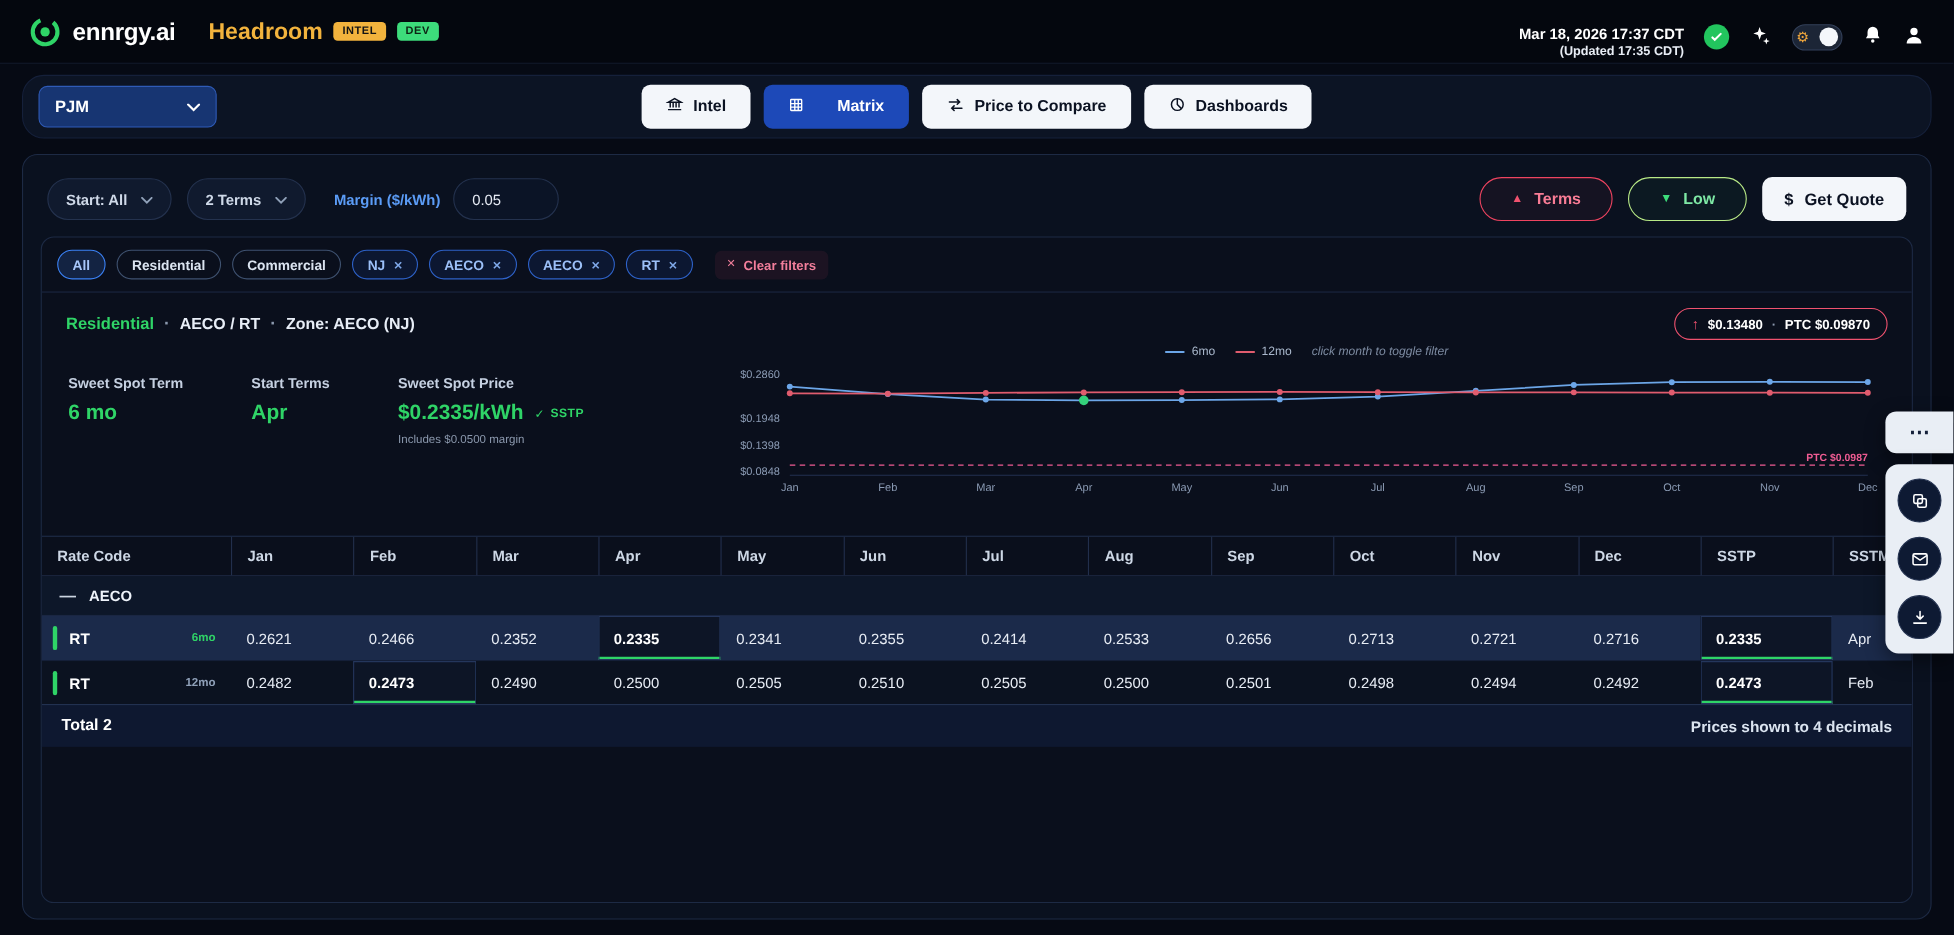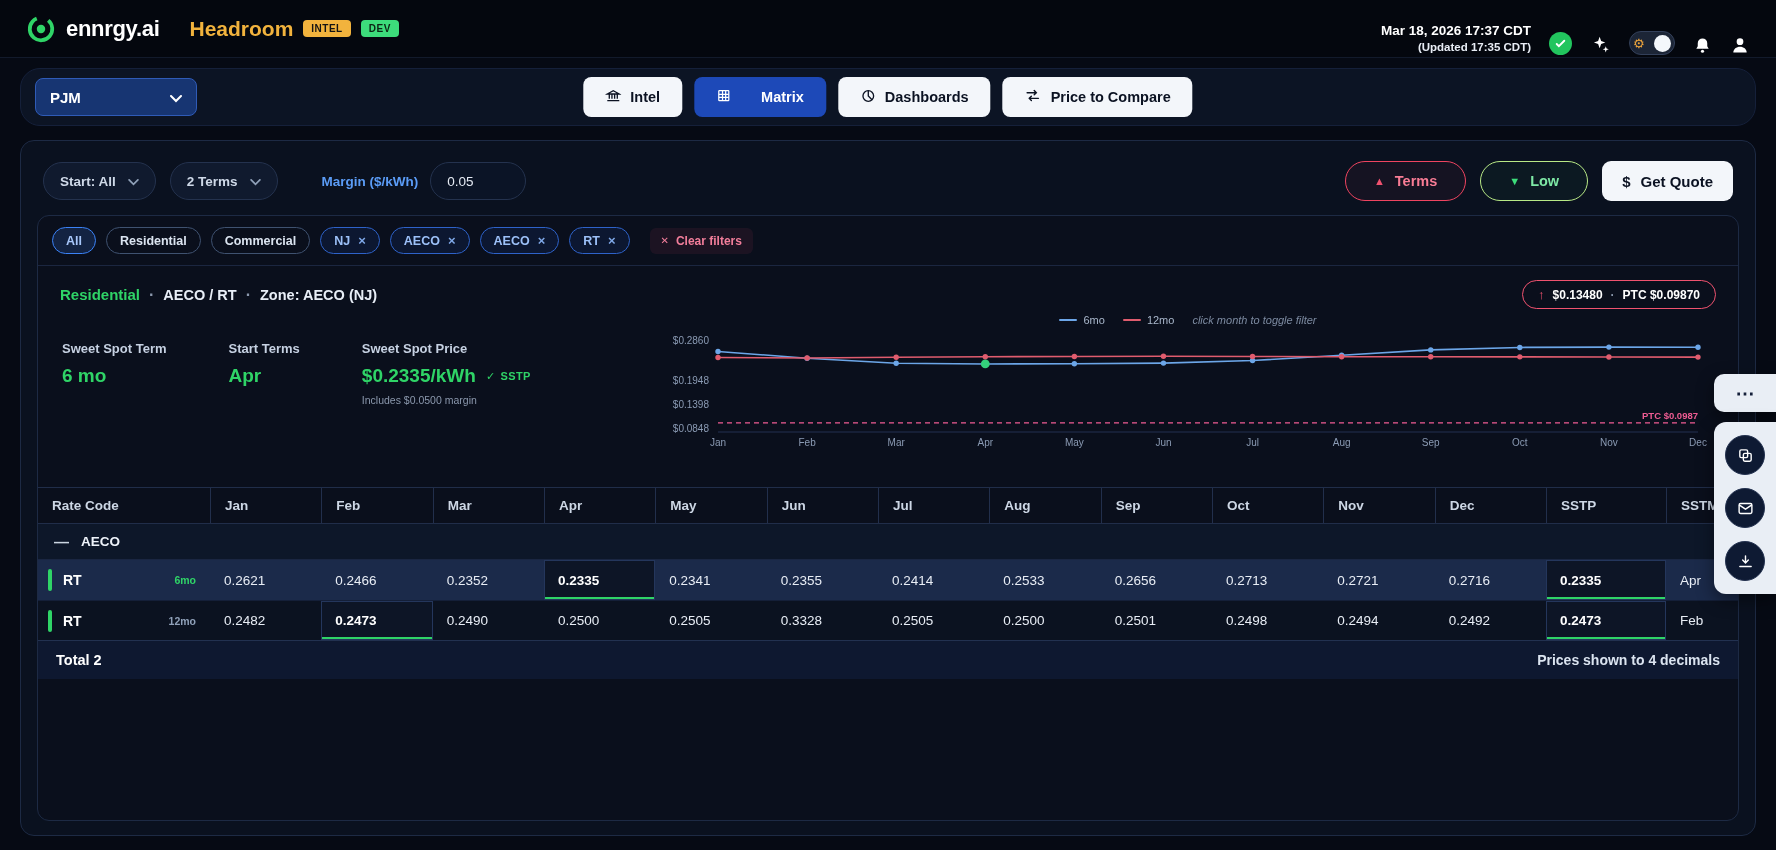--- a/index.html
+++ b/index.html
@@ -16,21 +16,21 @@
     display:flex; align-items:center; padding:0 26px;
   }
   .brand { display:flex; align-items:center; gap:10px; }
   .brand svg { display:block; }
   .brand .logo-text { font-size:22px; font-weight:700; letter-spacing:-.3px; color:#fff; }
   .title-block { display:flex; align-items:center; gap:10px; margin-left:30px; }
   .app-title { color:#f2b33d; font-size:21px; font-weight:700; }
   .badge { font-size:10px; font-weight:800; padding:3px 8px; border-radius:4px; letter-spacing:.5px; }
   .badge.intel { background:#f2b33d; color:#141414; }
   .badge.dev { background:#3ddc7b; color:#0d2414; }
-  .top-right { margin-left:auto; display:flex; align-items:flex-end; gap:18px;margin-top:20px; }
+  .top-right { margin-left:auto; display:flex; align-items:flex-start; gap:18px;margin-top:20px; }
   .datetime { text-align:right; line-height:1.35; }
   .datetime .dt1 { font-size:13.5px; font-weight:700; color:#fff; }
   .datetime .dt2 { font-size:11.5px; font-weight:700; color:#e8edf5; }
   .check-circle { width:23px; height:23px; border-radius:50%; background:#22c55e;
     display:flex; align-items:center; justify-content:center; }
   .top-icon { display:flex; align-items:center; justify-content:center; cursor:pointer; }
   .theme-toggle { width:46px; height:24px; border-radius:12px; background:#1c2536;
     border:1px solid #33405a; display:flex; align-items:center; padding:0 3px; gap:4px; }
   .theme-toggle .gear { font-size:13px; color:#f0a63c; line-height:1; }
   .theme-toggle .knob { width:17px; height:17px; border-radius:50%; background:#f4f7fb; margin-left:auto; }
@@ -57,21 +57,21 @@
   .main-panel {
     margin:14px 20px 0; height:696px; background:#0a111f; border:1px solid #1d2a44;
     border-radius:14px; padding:14px 16px; display:flex; flex-direction:column;
   }
   .filter-row { display:flex; align-items:center; gap:14px; padding:6px 6px 14px; }
   .select-pill {
     height:38px; border-radius:19px; background:#101a2e; border:1px solid #24324e;
     color:#cfd9e8; font-size:13.5px; font-weight:600; padding:0 16px;
     display:flex; align-items:center; gap:12px; cursor:pointer;
   }
-  .margin-group { display:flex; align-items:center; gap:12px; margin-left:30px; }
+  .margin-group { display:flex; align-items:center; gap:12px; margin-left:12px; }
   .margin-label { color:#5b9cf6; font-size:13.5px; font-weight:700; }
   .margin-input {
     width:96px; height:38px; border-radius:19px; background:#0b1426; border:1px solid #24324e;
     color:#e5eaf3; font-size:13.5px; padding:0 16px; font-family:inherit; outline:none;
   }
   .spacer { flex:1; }
   .pill-btn { height:40px; border-radius:20px; display:flex; align-items:center; gap:10px;
     padding:0 28px; font-size:14.5px; font-weight:700; cursor:pointer; background:transparent; font-family:inherit; }
   .high-btn { border:1.5px solid #ef4460; color:#f87c95; background:rgba(244,63,94,.05); }
   .high-btn .tri { color:#f0526f; font-size:11px; }
@@ -242,35 +242,35 @@
         <span>
           <svg width="15" height="15" viewBox="0 0 24 24" fill="none" stroke="currentColor" stroke-width="2">
             <rect x="4" y="4" width="16" height="16" rx="1"></rect>
               <path d="M4 10h16M4 15h16M10 4v16M15 4v16"></path>
           </svg>
         </span>
         <span>Matrix</span>
       </button>
       <button class="nav-btn">
         <span>
+          <svg width="17" height="17" viewBox="0 0 24 24" fill="none" stroke="currentColor" stroke-width="2" stroke-linecap="round">
+            <path d="M4 8h13M14 5l3 3-3 3"></path>
+              <path d="M20 16H7M10 13l-3 3 3 3"></path>
+          </svg>
+        </span>
+        <span>Price to Compare</span>
+      </button>
+      <button class="nav-btn">
+        <span>
           <svg width="16" height="16" viewBox="0 0 24 24" fill="none" stroke="currentColor" stroke-width="2">
             <circle cx="12" cy="12" r="8"></circle>
               <path d="M12 4v8l5.6 5.6"></path>
           </svg>
         </span>
         <span>Dashboards</span>
-      </button>
-      <button class="nav-btn">
-        <span>
-          <svg width="17" height="17" viewBox="0 0 24 24" fill="none" stroke="currentColor" stroke-width="2" stroke-linecap="round">
-            <path d="M4 8h13M14 5l3 3-3 3"></path>
-              <path d="M20 16H7M10 13l-3 3 3 3"></path>
-          </svg>
-        </span>
-        <span>Price to Compare</span>
       </button>
     </div>
   </nav>
 
   <main class="main-panel">
 
     <div class="filter-row">
       <div class="select-pill">
         <span>Start: All</span>
         <span>
@@ -485,21 +485,21 @@
           <div class="ratecell">
             <span class="ratebar"></span>
             <span class="ratecode">RT</span>
             <span class="term gray">12mo</span>
           </div>
           <div class="val">0.2482</div>
           <div class="val sweet">0.2473</div>
           <div class="val">0.2490</div>
           <div class="val">0.2500</div>
           <div class="val">0.2505</div>
-          <div class="val">0.3328</div>
+          <div class="val">0.2510</div>
           <div class="val">0.2505</div>
           <div class="val">0.2500</div>
           <div class="val">0.2501</div>
           <div class="val">0.2498</div>
           <div class="val">0.2494</div>
           <div class="val">0.2492</div>
           <div class="val sweet">0.2473</div>
           <div class="val">Feb</div>
         </div>
 

